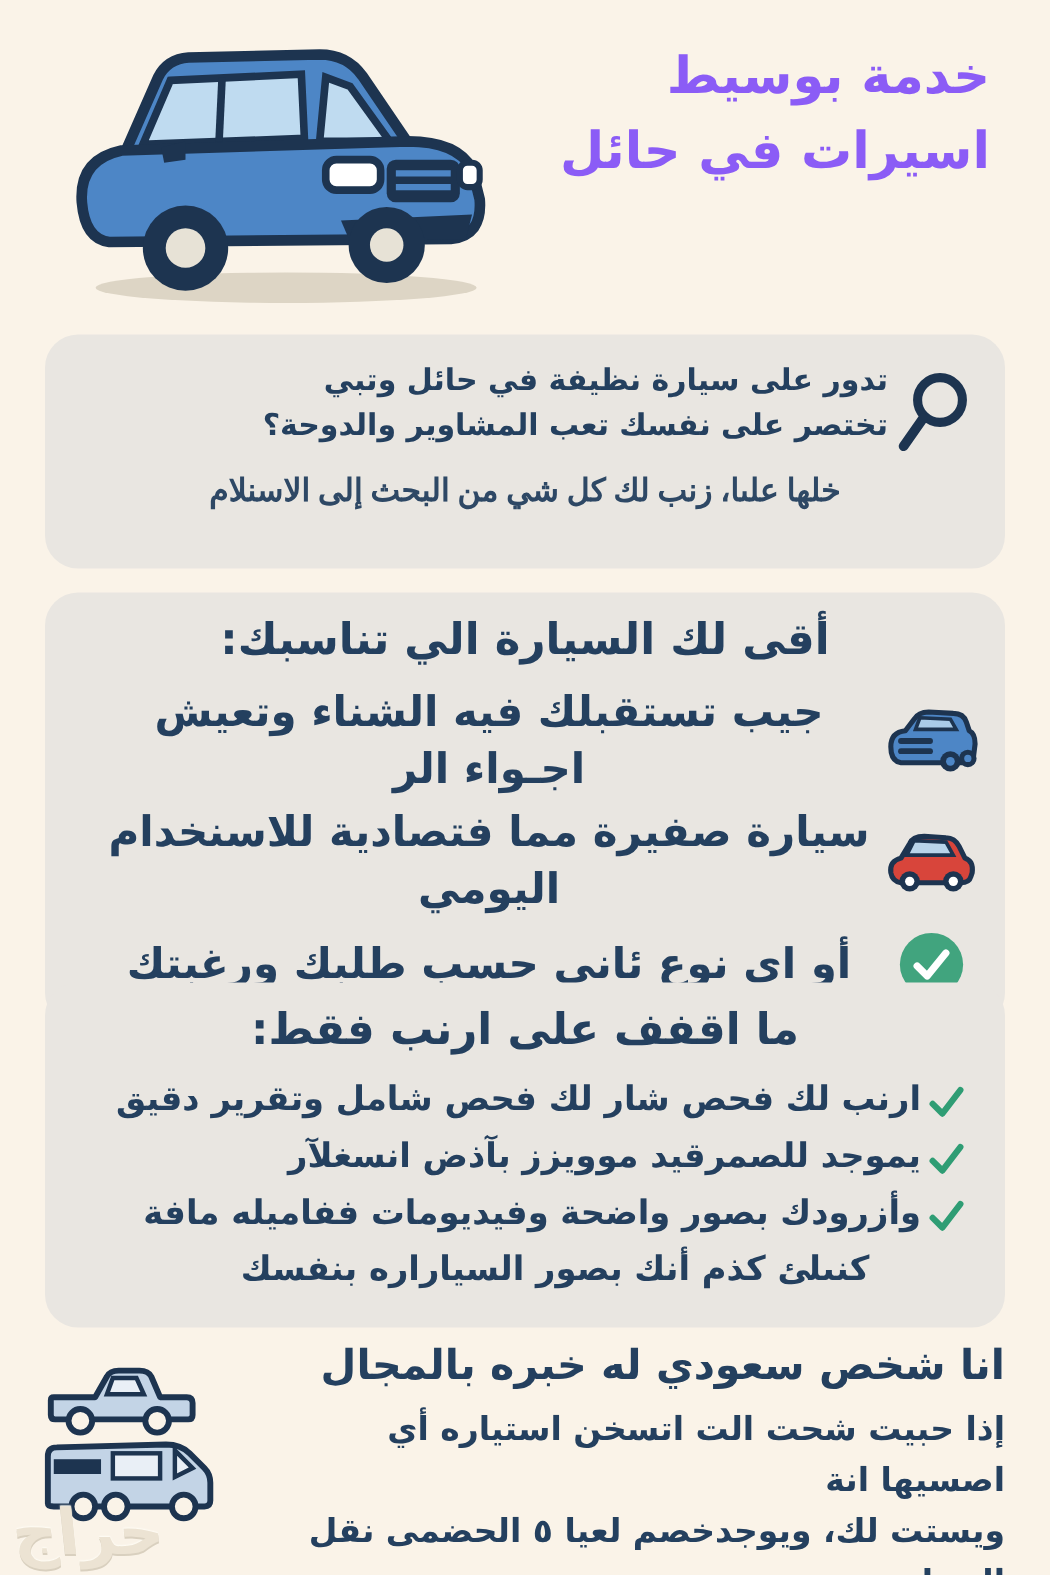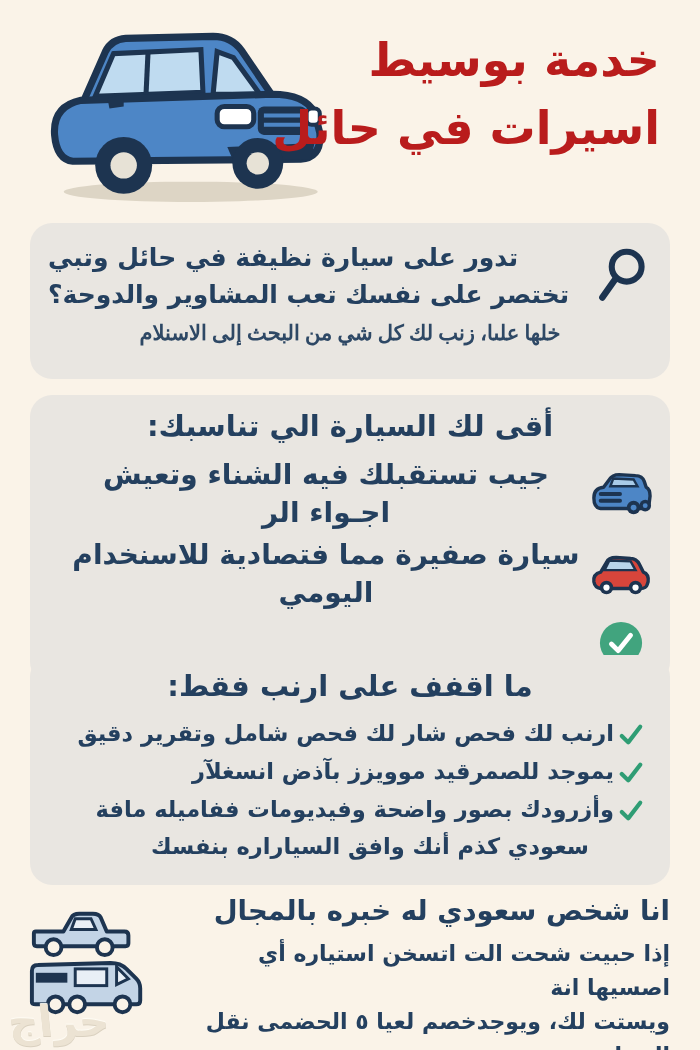--- a/index.html
+++ b/index.html
@@ -2,28 +2,28 @@
 <html lang="ar" dir="rtl"><head>
 <meta charset="utf-8">
 <style>
   * { margin:0; padding:0; box-sizing:border-box; }
   html,body { width:700px; }
   body { font-family:"DejaVu Sans", sans-serif; background:#faf3e8; }
   .canvas{ position:relative; width:700px; height:1050px; background:#faf3e8; overflow:hidden; direction:rtl; color:#24405f; }
 
   
   .hero-car{ position:absolute; left:18px; top:8px; width:315px; height:205px; }
-  .title{ position:absolute; top:26px; right:40px; text-align:right; font-weight:bold; font-size:46px; line-height:1.48; color:#b91c1c; letter-spacing:-1px; }
+  .title{ position:absolute; top:26px; right:40px; text-align:right; font-weight:bold; font-size:34px; line-height:1.48; color:#8b5cf6; letter-spacing:-1px; }
 
   
   .card{ position:absolute; right:30px; width:640px; background:#e9e6e1; border-radius:22px; color:#24405f; }
   .card1{ top:223px; height:156px; padding:16px 18px 10px 18px; }
   .card1-top{ display:flex; align-items:flex-start; }
   .card1-icon{ flex:0 0 60px; display:flex; justify-content:center; padding-top:6px; }
-  .card1-lines{ flex:1; text-align:left; font-weight:bold; font-size:25px; line-height:1.48; }
+  .card1-lines{ flex:1; text-align:right; font-weight:bold; font-size:20px; line-height:1.48; }
   .card1-sub{ margin-top:8px; text-align:center; font-size:21px; font-weight:bold; opacity:.95;font-family:Liberation Serif, serif; }
 
   .card2{ top:395px; height:289px; padding:12px 16px 10px 16px; }
   .card-heading{ text-align:center; font-weight:bold; font-size:29px; line-height:1.35; margin-bottom:10px; }
   .opt-row{ display:flex; align-items:center; margin-bottom:4px; min-height:56px; }
   .opt-icon{ flex:0 0 66px; display:flex; justify-content:center; align-items:center; }
   .opt-text{ flex:1; text-align:center; font-weight:bold; font-size:28px; line-height:1.35; padding-left:18px; }
 
   .card3{ top:655px; height:230px; padding:12px 22px 8px 22px; }
   .chk-row{ display:flex; align-items:flex-start; margin-bottom:3px; }
@@ -123,20 +123,21 @@
       <div class="opt-text">سيارة صفيرة مما فتصادية للاسنخدام اليومي</div>
     </div>
 
     <div class="opt-row">
       <div class="opt-icon">
         <svg width="46" height="46" viewBox="0 0 48 48" aria-hidden="true">
           <circle cx="24" cy="24" r="22" fill="#41a47e"></circle>
           <path d="M14,25 L21,32 L34,16" fill="none" stroke="#ffffff" stroke-width="5" stroke-linecap="round" stroke-linejoin="round"></path>
         </svg>
       </div>
+      <div class="opt-text">أو اي نوع ئاني حسب طلبك ورغبتك</div>
     </div>
   </div>
 
   <div class="card card3">
     <div class="card-heading">ما اقفف على ارنب فقط:</div>
 
     <div class="chk-row">
       <div class="chk-icon">
         <svg width="26" height="24" viewBox="0 0 26 26" aria-hidden="true">
           <path d="M3,14 L10,21 L23,4" fill="none" stroke="#2f9d74" stroke-width="4.5" stroke-linecap="round" stroke-linejoin="round"></path>
@@ -155,21 +156,21 @@
     </div>
 
     <div class="chk-row">
       <div class="chk-icon">
         <svg width="26" height="24" viewBox="0 0 26 26" aria-hidden="true">
           <path d="M3,14 L10,21 L23,4" fill="none" stroke="#2f9d74" stroke-width="4.5" stroke-linecap="round" stroke-linejoin="round"></path>
         </svg>
       </div>
       <div class="chk-text">وأزرودك بصور واضحة وفيديومات ففاميله مافة</div>
     </div>
-    <div class="chk-cont">سعودي كذم أنك وافق السياراره بنفسك</div>
+    <div class="chk-cont">كنىلئ كذم أنك بصور السياراره بنفسك</div>
   </div>
 
   <div class="footer">
     <svg class="footer-trucks" viewBox="0 0 130 112" aria-hidden="true">
 
       <path d="M8,38 L8,28 Q8,26 10,26 L38,26 L46,12 Q48,8 54,8 L68,8 Q74,8 76,12 L82,26 L100,26 Q104,26 104,30 L104,38 Q104,41 101,41 L11,41 Q8,41 8,38 Z" fill="#c3d4e6" stroke="#1d3450" stroke-width="4" stroke-linejoin="round"></path>
       <path d="M50,13 L66,13 L71,24 L46,24 Z" fill="#e9eff6" stroke="#1d3450" stroke-width="3"></path>
       <circle cx="28" cy="42" r="8" fill="#faf3e8" stroke="#1d3450" stroke-width="4"></circle>
       <circle cx="80" cy="42" r="8" fill="#faf3e8" stroke="#1d3450" stroke-width="4"></circle>
 

